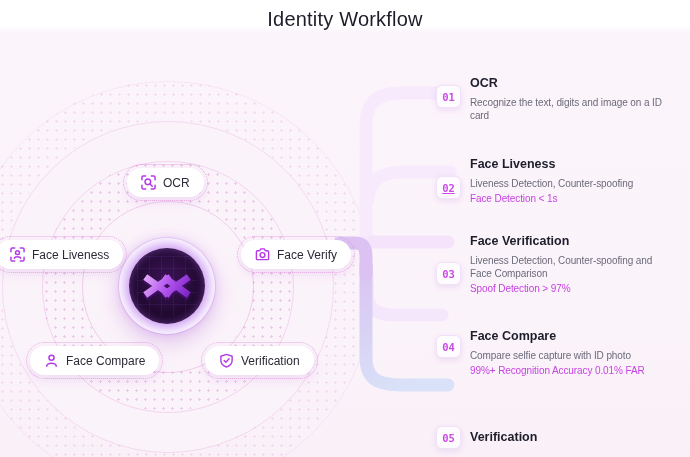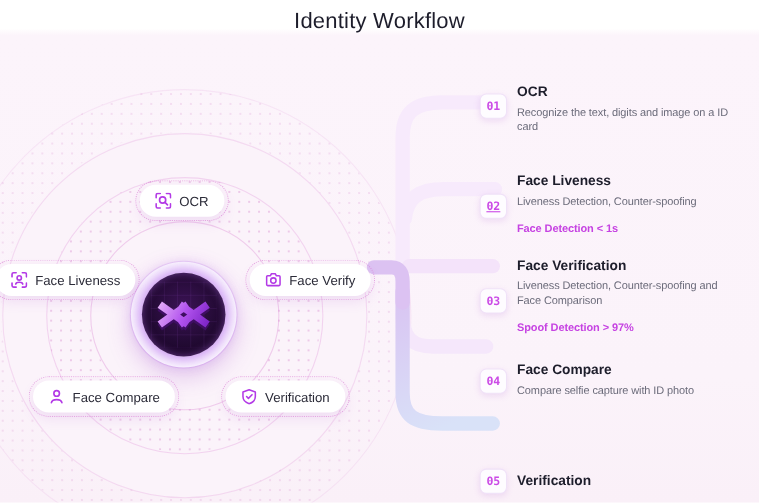--- a/index.html
+++ b/index.html
@@ -37,35 +37,35 @@
   .logo-glyph{position:relative; width:58px; height:30px;}
 
   .pill{position:absolute; display:inline-flex; align-items:center; gap:7px; height:29px;
         padding:0 14px; background:#ffffff; border-radius:15px; font-size:12px; font-weight:500;
         color:#2b2b38; box-shadow:0 5px 12px rgba(167,86,205,.14); white-space:nowrap;}
   .pill::before{content:""; position:absolute; inset:-4px; border:1px dotted rgba(217,122,212,.6);
         border-radius:20px; pointer-events:none;}
   .pill svg{flex:none;}
   .pill.p-ocr{left:127px; top:168px;}
   .pill.p-liveness{left:-4px; top:240px;}
-  .pill.p-verify{left:227px; top:240px;}
+  .pill.p-verify{left:241px; top:240px;}
   .pill.p-compare{left:30px; top:346px;}
   .pill.p-verification{left:205px; top:346px;}
 
   .connector{position:absolute; left:330px; top:75px;}
 
   
   .step{position:absolute; left:436px; width:228px; display:flex; gap:9px;}
   .step .step-num{flex:none; width:23px; height:21px; border-radius:6px; background:#fefcff;
         border:1px solid #f0e2f8; box-shadow:0 2px 6px rgba(180,100,210,.18);
         color:#cb4ae6; font-family:"DejaVu Sans Mono", monospace; font-weight:bold; font-size:10.5px;
         display:flex; align-items:center; justify-content:center;text-align:right;}
   .step .step-title{font-size:12.5px; font-weight:bold; color:#1d1d2b; margin-bottom:6px;}
   .step .step-desc{font-size:10px; letter-spacing:-0.1px; color:#6b6b7a; line-height:1.3;}
-  .step .step-highlight{font-size:10px; letter-spacing:-0.1px; color:#c643e2; margin-top:13px;font-weight:bold;}
+  .step .step-highlight{font-size:10px; letter-spacing:-0.1px; color:#c643e2; margin-top:3px;}
   .step.s1{top:76px;}  .step.s1 .step-num{margin-top:9px;}
   .step.s2{top:157px;} .step.s2 .step-num{margin-top:19px;text-decoration:underline;}
   .step.s3{top:234px;} .step.s3 .step-num{margin-top:28px;}
   .step.s4{top:329px;} .step.s4 .step-num{margin-top:6px;}
   .step.s5{top:424px;} .step.s5 .step-num{margin-top:2px;} .step.s5 .step-title{margin-top:6px;}
 </style>
 </head>
 <body>
 
 <div class="stage">
@@ -178,20 +178,21 @@
       <div class="step-desc">Liveness Detection, Counter-spoofing and Face Comparison</div>
       <div class="step-highlight">Spoof Detection &gt; 97%</div>
     </div>
   </div>
 
   <div class="step s4">
     <div class="step-num">04</div>
     <div class="step-body">
       <div class="step-title">Face Compare</div>
       <div class="step-desc">Compare selfie capture with ID photo</div>
+      <div class="step-highlight">99%+ Recognition Accuracy 0.01% FAR</div>
     </div>
   </div>
 
   <div class="step s5">
     <div class="step-num">05</div>
     <div class="step-body">
       <div class="step-title">Verification</div>
     </div>
   </div>
 

